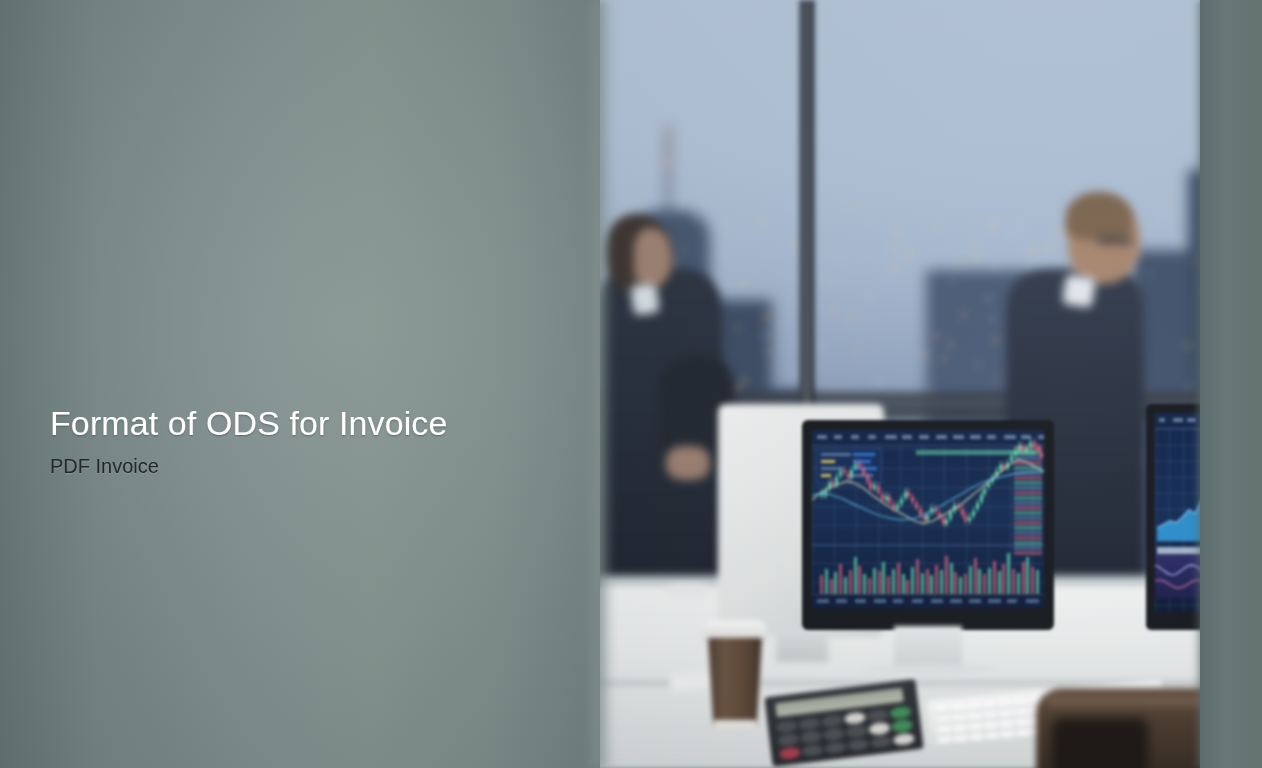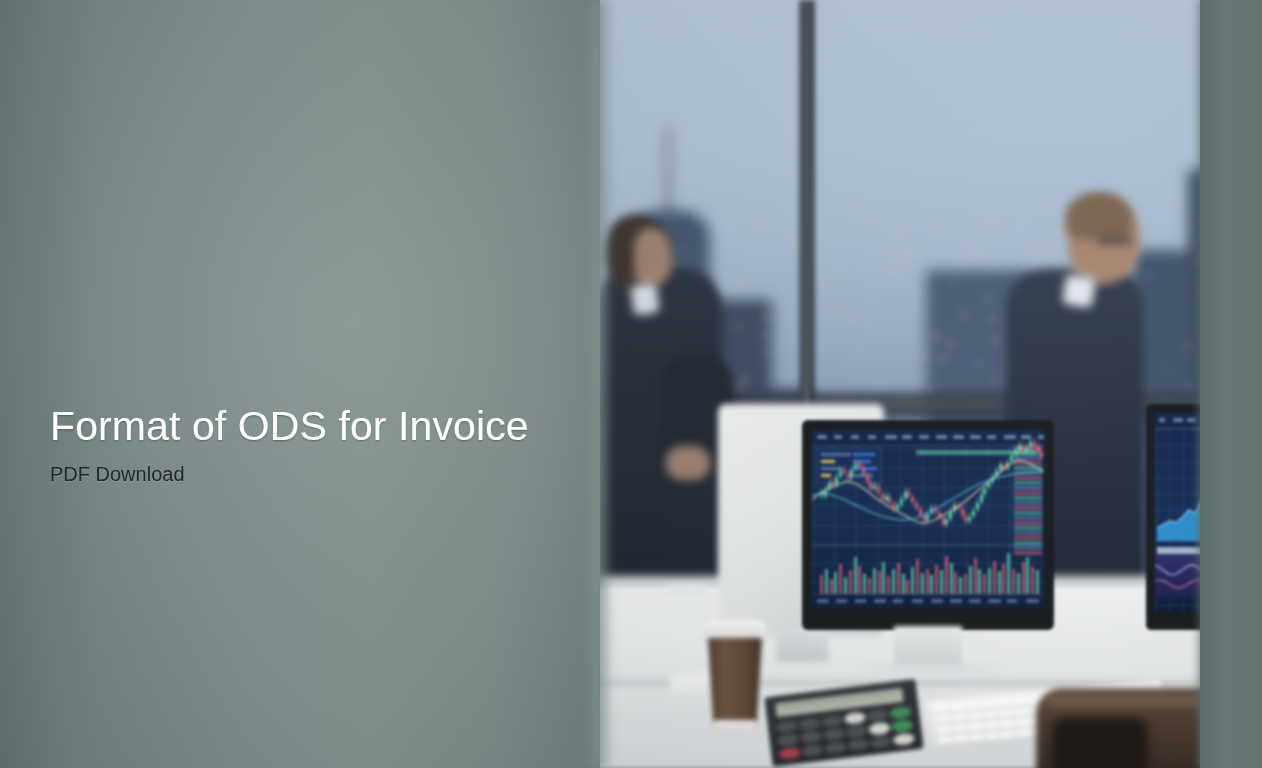--- a/index.html
+++ b/index.html
@@ -520,21 +520,21 @@
 
   
   .textblock {
     position: absolute;
     left: 50px;
     top: 404px;
     width: 530px;
   }
   .title {
     margin: 0;
-    font-size: 41px;
+    font-size: 34px;
     font-weight: 400;
     line-height: 1.12;
     letter-spacing: .1px;
     color: #ffffff;
     text-shadow:
       0 1px 2px rgba(40,52,52,.45),
       -0.6px 0 0 rgba(255,214,190,.30),
       0.6px 0 0 rgba(190,214,255,.28);
     white-space: nowrap;
   }
@@ -1308,16 +1308,16 @@
   </div>
 
   <div class="right-band-edge"></div>
   <div class="right-band"></div>
 
   <div class="wall"></div>
   <div class="wall-edge"></div>
 
   <div class="textblock">
     <h1 class="title">Format of ODS for Invoice</h1>
-    <p class="meta">PDF Download</p>
+    <p class="meta">PDF Invoice</p>
   </div>
 
 </div>
 
 </body></html>

